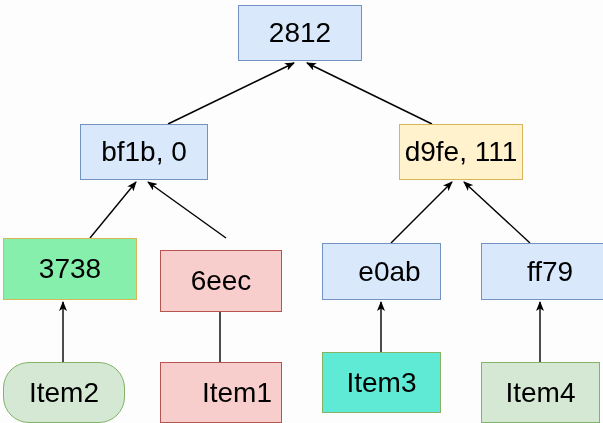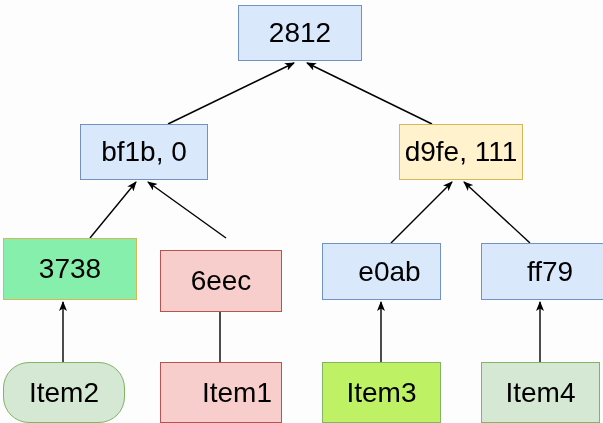--- a/index.html
+++ b/index.html
@@ -91,21 +91,21 @@
       </div>
       <div class="node" style="left: 481px; top: 243px; width: 138px; height: 57px; background: rgb(218, 232, 252); border-color: rgb(114, 146, 196);">
         <span class="node-label">ff79</span>
       </div>
       <div class="node" style="left: 3px; top: 362px; width: 122px; height: 61px; background: rgb(213, 232, 212); border-color: rgb(130, 179, 102); border-radius: 26px;">
         <span class="node-label">Item2</span>
       </div>
       <div class="node" style="left: 160px; top: 362px; width: 122px; height: 61px; background: rgb(248, 206, 204); border-color: rgb(184, 84, 80); padding-left: 32px;">
         <span class="node-label">Item1</span>
       </div>
-      <div class="node" style="left: 322px; top: 362px; width: 119px; height: 61px; background: #bef264; border-color: rgb(130, 179, 102);">
+      <div class="node" style="left: 322px; top: 352px; width: 119px; height: 61px; background: #5eead4; border-color: rgb(130, 179, 102);">
         <span class="node-label">Item3</span>
       </div>
       <div class="node" style="left: 481px; top: 362px; width: 119px; height: 61px; background: rgb(213, 232, 212); border-color: rgb(130, 179, 102);">
         <span class="node-label">Item4</span>
       </div>
     </div>
 
 </div>
 
 </body></html>

